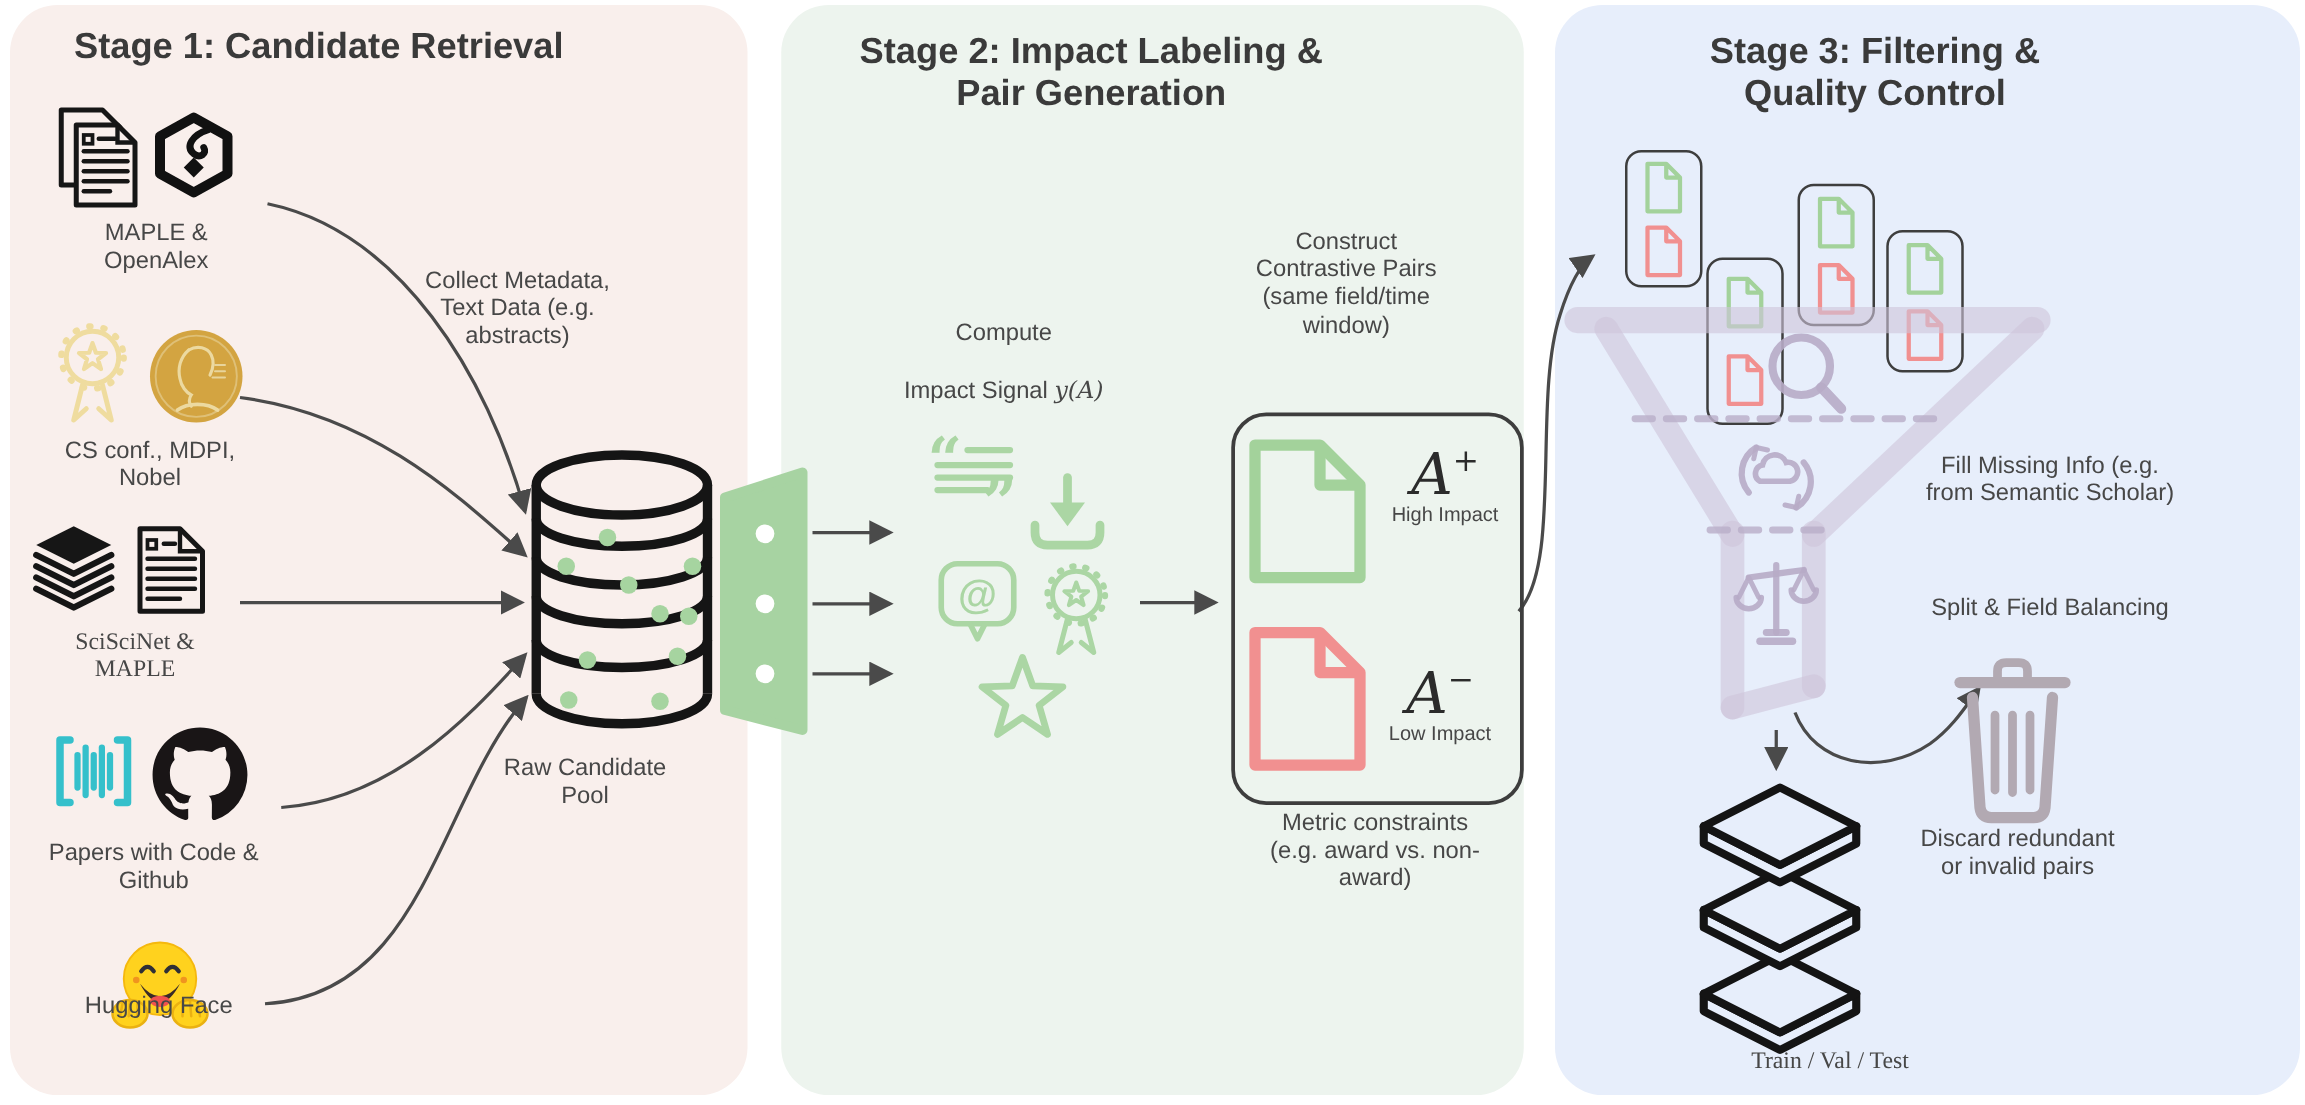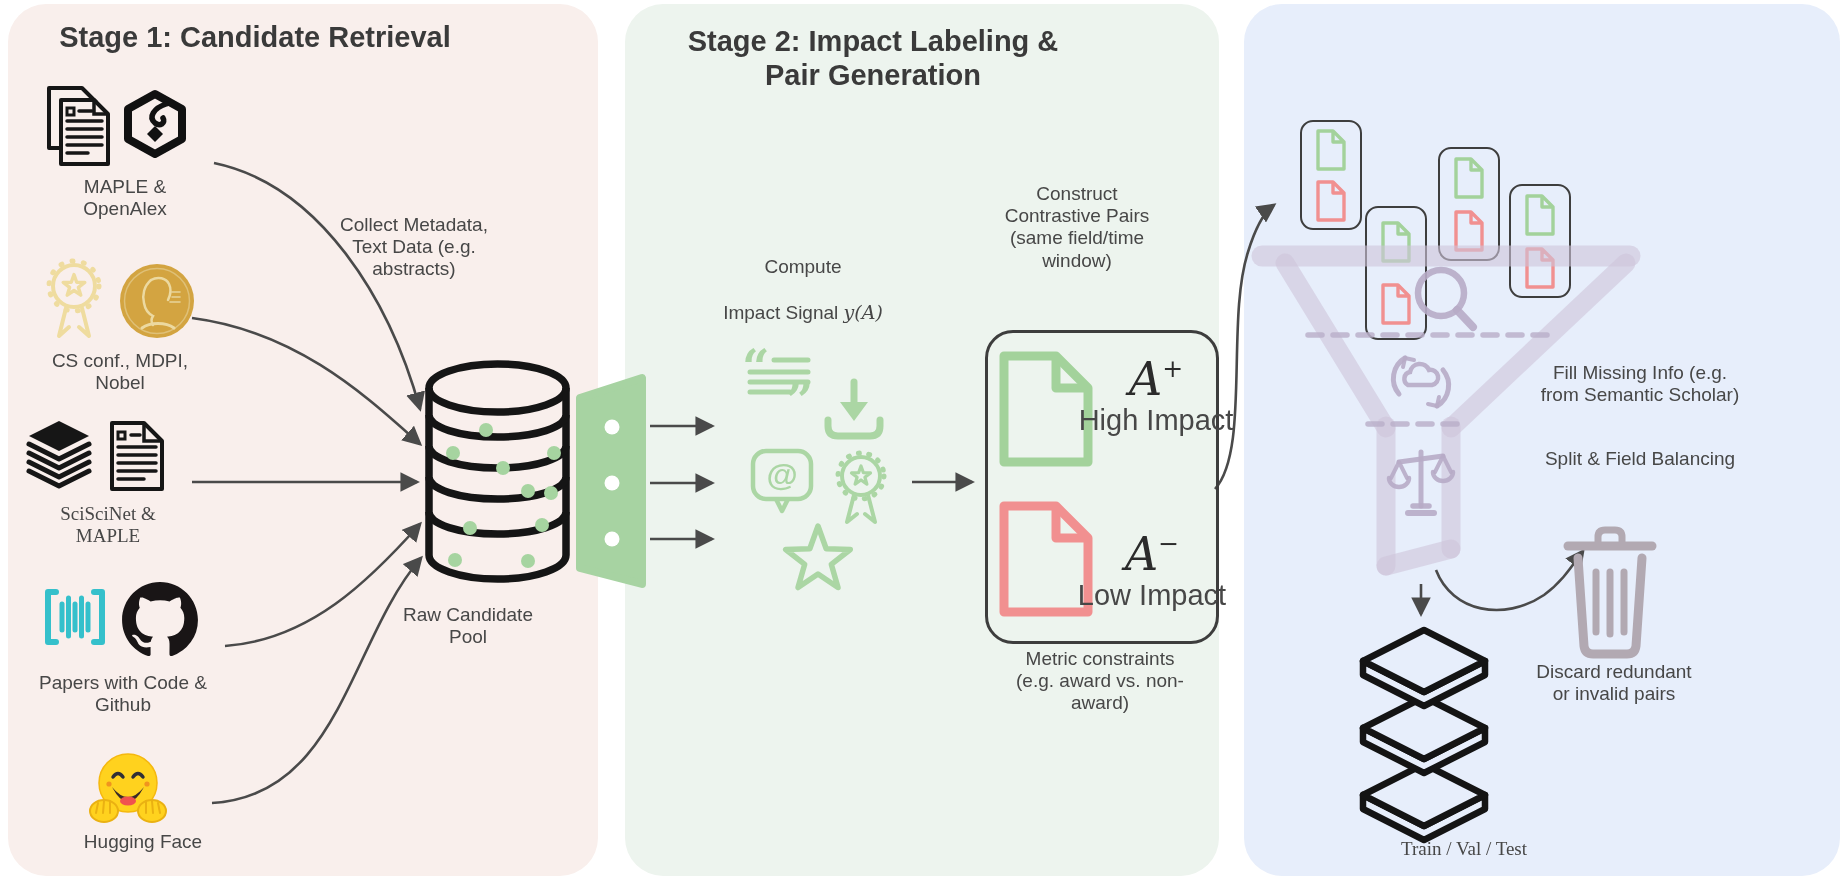--- a/index.html
+++ b/index.html
@@ -5,21 +5,21 @@
   html,body{margin:0;padding:0;background:#ffffff;}
   .canvas{position:relative;width:1844px;height:884px;background:#ffffff;
           font-family:"Liberation Sans",sans-serif;overflow:hidden;}
   .panel{position:absolute;top:4px;height:872px;border-radius:38px;z-index:0;}
   .abs{position:absolute;}
   .z1{z-index:1}.z2{z-index:2}.z3{z-index:3}
   .title{position:absolute;transform:translateX(-50%);font-size:29px;font-weight:bold;
          color:#3a3a3a;text-align:center;line-height:1.18;white-space:pre-line;z-index:4;}
   .lbl{position:absolute;transform:translateX(-50%);font-size:19px;color:#474747;
        text-align:center;line-height:1.17;white-space:pre-line;z-index:4;}
-  .small{font-size:29px;}
+  .small{font-size:16px;}
   .pair-card{position:absolute;border:2.5px solid #3e3e3e;border-radius:13px;background:transparent;
              display:flex;flex-direction:column;align-items:center;justify-content:center;z-index:2;}
   .pair-box{position:absolute;left:985px;top:330px;width:228px;height:308px;border:3px solid #3d3d3d;
             border-radius:28px;z-index:2;background:transparent;}
   .sym-col{position:absolute;transform:translateX(-50%);text-align:center;z-index:4;color:#2b2b2b;}
   .script-a{font-family:"DejaVu Serif",serif;font-style:italic;font-size:46px;line-height:1;}
   .script-a sup{font-size:25px;vertical-align:18px;font-style:normal;}
   .math{font-family:"DejaVu Serif",serif;font-style:italic;}
   svg{display:block;overflow:visible;}
   svg text.qt{font-family:"DejaVu Serif",serif;font-weight:bold;}
@@ -153,21 +153,21 @@
       <circle cx="59" cy="33" r="2.6" fill="#f0941f"></circle>
     <path d="M24 36 Q40 56 56 36 Q40 66 24 36 Z" fill="#3a2b28"></path>
     <ellipse cx="40" cy="50" rx="8" ry="4.5" fill="#f0524f"></ellipse>
     <g>
       <ellipse cx="16" cy="60" rx="14" ry="11" fill="#ffd21e" stroke="#eab112" stroke-width="2"></ellipse>
       <path d="M10 52 L8 62 M16 50 L15 62 M22 50 L22 62" stroke="#eab112" stroke-width="2" stroke-linecap="round" fill="none"></path>
       <ellipse cx="64" cy="60" rx="14" ry="11" fill="#ffd21e" stroke="#eab112" stroke-width="2"></ellipse>
       <path d="M70 52 L72 62 M64 50 L65 62 M58 50 L58 62" stroke="#eab112" stroke-width="2" stroke-linecap="round" fill="none"></path>
     </g>
   </svg>
-  <div class="lbl" style="left:127px;top:831px;margin-left:16px;">Hugging Face</div>
+  <div class="lbl" style="left:127px;top:794px;">Hugging Face</div>
 
   <div class="lbl" style="left:414px;top:214px;">Collect Metadata,
 Text Data (e.g.
 abstracts)</div>
 
   <svg class="abs z2" style="left:425px;top:360px;" width="145" height="248" viewBox="0 0 145 248">
     <g fill="none" stroke="#151515" stroke-width="7.5">
       <ellipse cx="72.5" cy="28" rx="68.5" ry="24"></ellipse>
       <path d="M4 28 V195 M141 28 V195"></path>
       <path d="M4 55 A68.5 22 0 0 0 141 55"></path>
@@ -259,20 +259,22 @@
     <path d="M62 8 V40 H94" fill="none" stroke="#f19090" stroke-width="9" stroke-linejoin="round"></path>
   </svg>
   <div class="sym-col" style="left:1152px;top:531px;">
     <div class="script-a"><span>A</span><sup>−</sup></div>
     <div class="small" style="color:#474747;margin-top:2px;">Low Impact</div>
   </div>
   <div class="lbl" style="left:1100px;top:648px;">Metric constraints
 (e.g. award vs. non-
 award)</div>
 
+  <div class="title" style="left:1500px;top:24px;">Stage 3: Filtering &amp;
+Quality Control</div>
 
   <div class="pair-card" style="left:1300px;top:120px;width:58px;height:106px;gap:7px;">
     <svg width="36" height="44" viewBox="0 0 36 44">
         <path d="M5 3 H20 L31 14 V41 H5 Z M20 3 V14 H31" fill="none" stroke="#a3d29b" stroke-width="3.4" stroke-linejoin="round"></path>
       </svg>
     <svg width="36" height="44" viewBox="0 0 36 44">
         <path d="M5 3 H20 L31 14 V41 H5 Z M20 3 V14 H31" fill="none" stroke="#f19090" stroke-width="3.4" stroke-linejoin="round"></path>
       </svg>
   </div>
   <div class="pair-card" style="left:1365px;top:206px;width:58px;height:130px;gap:18px;">
@@ -330,21 +332,21 @@
       <path d="M144 248 A10 9 0 0 0 164 248" stroke-width="4.5"></path>
       <path d="M198 226 L190 242 M198 226 L206 242" stroke-width="4"></path>
       <path d="M188 242 A10 9 0 0 0 208 242" stroke-width="4.5"></path>
       <path d="M168 276 H184" stroke-width="5.5"></path>
       <path d="M163 283 H189" stroke-width="6"></path>
     </g>
   </svg>
 
   <div class="lbl" style="left:1640px;top:362px;">Fill Missing Info (e.g.
 from Semantic Scholar)</div>
-  <div class="lbl" style="left:1640px;top:448px;">Split &amp; Field Balancing</div>
+  <div class="lbl" style="left:1640px;top:476px;">Split &amp; Field Balancing</div>
 
   <svg class="abs z2" style="left:1562px;top:526px;" width="98" height="136" viewBox="0 0 98 136">
     <g fill="none" stroke="#b2a9b2" stroke-linecap="round" stroke-linejoin="round">
       <path d="M36 16 V11 Q36 4 43 4 H53 Q60 4 60 11 V16" stroke-width="7"></path>
       <path d="M6 20 H90" stroke-width="9"></path>
       <path d="M16 32 L22 120 Q23 128 31 128 H65 Q73 128 74 120 L80 32" stroke-width="9"></path>
       <path d="M34 46 V106 M48 46 V108 M62 46 V106" stroke-width="7"></path>
     </g>
   </svg>
   <div class="lbl" style="left:1614px;top:661px;">Discard redundant

